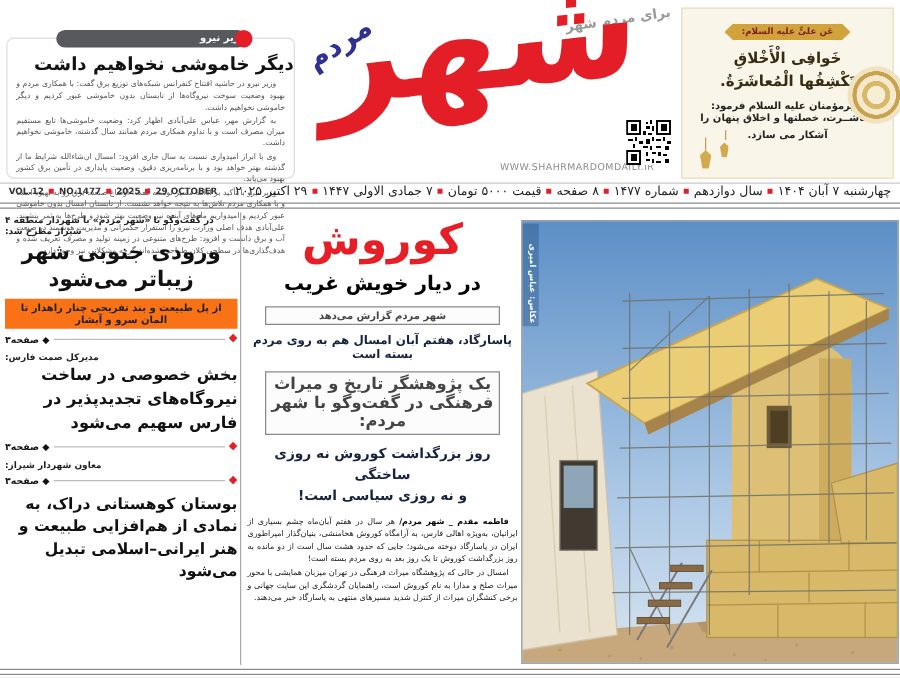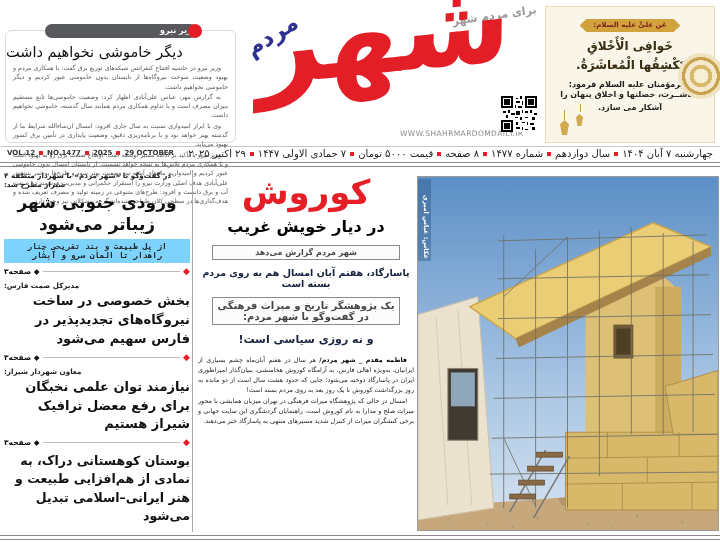--- a/index.html
+++ b/index.html
@@ -17,21 +17,21 @@
                  border-top:1px solid #8a8a8a; border-bottom:1px solid #8a8a8a; }
 
   
   .minister-box { position:absolute; left:5px; top:30px; width:231px; height:113px;
                   border:1px solid #dcdcdc; border-radius:6px; padding-top:9px; }
   .tag-pill { position:absolute; top:-7px; left:50%; transform:translateX(-50%);
               width:152px; height:14px; background:#58595c; border-radius:8px;
               color:#fff; font-size:8px; font-weight:bold; line-height:14px; text-align:right; }
   .tag-pill::after { content:""; position:absolute; right:-5px; top:0; width:14px; height:14px;
                      border-radius:50%; background:#e31e26; }
-  .minister-box h1 { font-size:14.5px; font-weight:400; text-align:left; color:#111; margin:4px 0 3px; }
+  .minister-box h1 { font-size:14.5px; font-weight:700; text-align:right; color:#111; margin:4px 0 3px; }
   .minister-box p { font-size:6.2px; line-height:1.5; color:#555; text-align:justify;
                     margin:0 7px 1px; text-indent:7px; }
 
   
   .logo-main { position:absolute; left:258px; top:-34px; font-size:112px; font-weight:900;
                color:#e31e26; transform:rotate(-6deg) skewX(-7deg); z-index:5; line-height:1.2; }
   .logo-sub  { position:absolute; left:243px; top:22px; font-size:23px; font-weight:900;
                color:#2e3192; transform:rotate(-33deg); z-index:6; }
   .slogan    { position:absolute; left:452px; top:8px; width:100px; text-align:left;
                font-size:11px; font-weight:bold; color:#999; transform:rotate(-8deg); }
@@ -59,36 +59,36 @@
   
   .dateline-en { position:absolute; left:7px; top:149px; font-size:7px; font-weight:bold; color:#333; }
   .dateline-fa { position:absolute; right:7px; top:148px; font-size:10px; color:#222; }
   .sq { display:inline-block; width:4px; height:4px; background:#e31e26; margin:0 4px 1px; vertical-align:middle; }
 
   
   .left-col { position:absolute; left:4px; top:171px; width:186px; }
   .kicker { font-size:7.2px; font-weight:bold; color:#222; text-align:left; }
   .h-big  { font-size:17px; font-weight:900; color:#111; text-align:center; line-height:1.3; margin-top:2px; }
   .h-med  { font-size:13px; font-weight:900; color:#111; text-align:right; line-height:1.45; margin-top:2px; }
-  .subhead { background:#7dd3fc; font-size:8px; font-weight:bold; color:#222; text-align:center;
-             padding:3px 12px; margin-top:4px;font-family:Liberation Mono, monospace; }
+  .subhead { background:#f97316; font-size:8px; font-weight:bold; color:#222; text-align:center;
+             padding:3px 12px; margin-top:4px; }
   .pr-row { display:flex; direction:rtl; align-items:center; gap:3px; margin-top:4px; }
   .pr-red-diamond { color:#e31e26; font-size:9px; line-height:1; }
   .pr-rule { flex:1; border-top:1px solid #bdbdbd; }
   .pr-label { font-size:7.5px; font-weight:bold; color:#111; white-space:nowrap; }
   .story { margin-top:5px; }
   .v-divider { position:absolute; left:192px; top:170px; width:1px; height:362px; background:#ababab; }
 
   
   .center-col { position:absolute; left:198px; top:173px; width:216px; text-align:center; }
   .hl-red   { font-size:34px; font-weight:900; color:#e61e25; line-height:1.15; }
   .hl-black { font-size:16px; font-weight:900; color:#000000; line-height:1.2; margin-top:5px; }
   .subbox   { border:1px solid #8a8a8a; margin:9px 14px 0; padding:2px 2px;
               font-size:8px; font-weight:bold; color:#444; background:#fcfcfc; }
-  .subbox.small { font-size:10px; margin-top:8px; }
+  .subbox.small { font-size:13px; margin-top:8px; }
   .deck1 { font-size:9.5px; font-weight:900; color:#17223f; margin-top:7px; }
   .deck2 { font-size:11px;  font-weight:900; color:#17223f; line-height:1.6; margin-top:6px; }
   .deck3 { font-size:11px;  font-weight:900; color:#17223f; line-height:1.55; margin-top:6px; }
   .body-text { text-align:justify; direction:rtl; font-size:6.4px; line-height:1.55; color:#222; margin-top:8px; }
   .body-text p { text-indent:7px; margin-bottom:1px; }
   .byline { font-weight:900; color:#000; }
 
   
   .photo { position:absolute; left:417px; top:176px; width:302px; height:355px;
            border:1px solid #9a9a9a; background:#9cbede; }
@@ -204,21 +204,20 @@
       <div class="h-med">بخش خصوصی در ساخت نیروگاه‌های تجدیدپذیر در فارس سهیم می‌شود</div>
       <div class="pr-row">
         <span class="pr-red-diamond">◆</span>
         <span class="pr-rule"></span>
         <span class="pr-label">◆ صفحه۳</span>
       </div>
     </div>
 
     <div class="story">
       <div class="kicker">معاون شهردار شیراز:</div>
-      <div class="h-med">نیازمند توان علمی نخبگان برای رفع معضل ترافیک شیراز هستیم</div>
       <div class="pr-row">
         <span class="pr-red-diamond">◆</span>
         <span class="pr-rule"></span>
         <span class="pr-label">◆ صفحه۳</span>
       </div>
     </div>
 
     <div class="story">
       <div class="h-med" style="font-size:12.5px;">بوستان کوهستانی دراک، به نمادی از هم‌افزایی طبیعت و هنر ایرانی–اسلامی تبدیل می‌شود</div>
 
@@ -228,20 +227,21 @@
 
   <div class="v-divider"></div>
 
   <div class="center-col rtl">
     <div class="hl-red">کوروش</div>
     <div class="hl-black">در دیار خویش غریب</div>
     <div class="subbox">شهر مردم گزارش می‌دهد</div>
     <div class="deck1">پاسارگاد، هفتم آبان امسال هم به روی مردم بسته است</div>
     <div class="subbox small">یک پژوهشگر تاریخ و میراث فرهنگی در گفت‌وگو با شهر مردم:</div>
     <div class="deck3">
+      <div>روز بزرگداشت کوروش نه روزی ساختگی</div>
       <div>و نه روزی سیاسی است!</div>
     </div>
     <div class="body-text">
       <p><span class="byline">فاطمه مقدم _ شهر مردم/</span> <span>هر سال در هفتم آبان‌ماه چشم بسیاری از ایرانیان، به‌ویژه اهالی فارس، به آرامگاه کوروش هخامنشی، بنیان‌گذار امپراطوری ایران در پاسارگاد دوخته می‌شود؛ جایی که حدود هشت سال است از دو مانده به روز بزرگداشت کوروش تا یک روز بعد به روی مردم بسته است!</span></p>
       <p>امسال در حالی که پژوهشگاه میراث فرهنگی در تهران میزبان همایشی با محور میراث صلح و مدارا به نام کوروش است، راهنمایان گردشگری این سایت جهانی و برخی کنشگران میراث از کنترل شدید مسیرهای منتهی به پاسارگاد خبر می‌دهند.</p>
 
     </div>
 
   </div>
 

